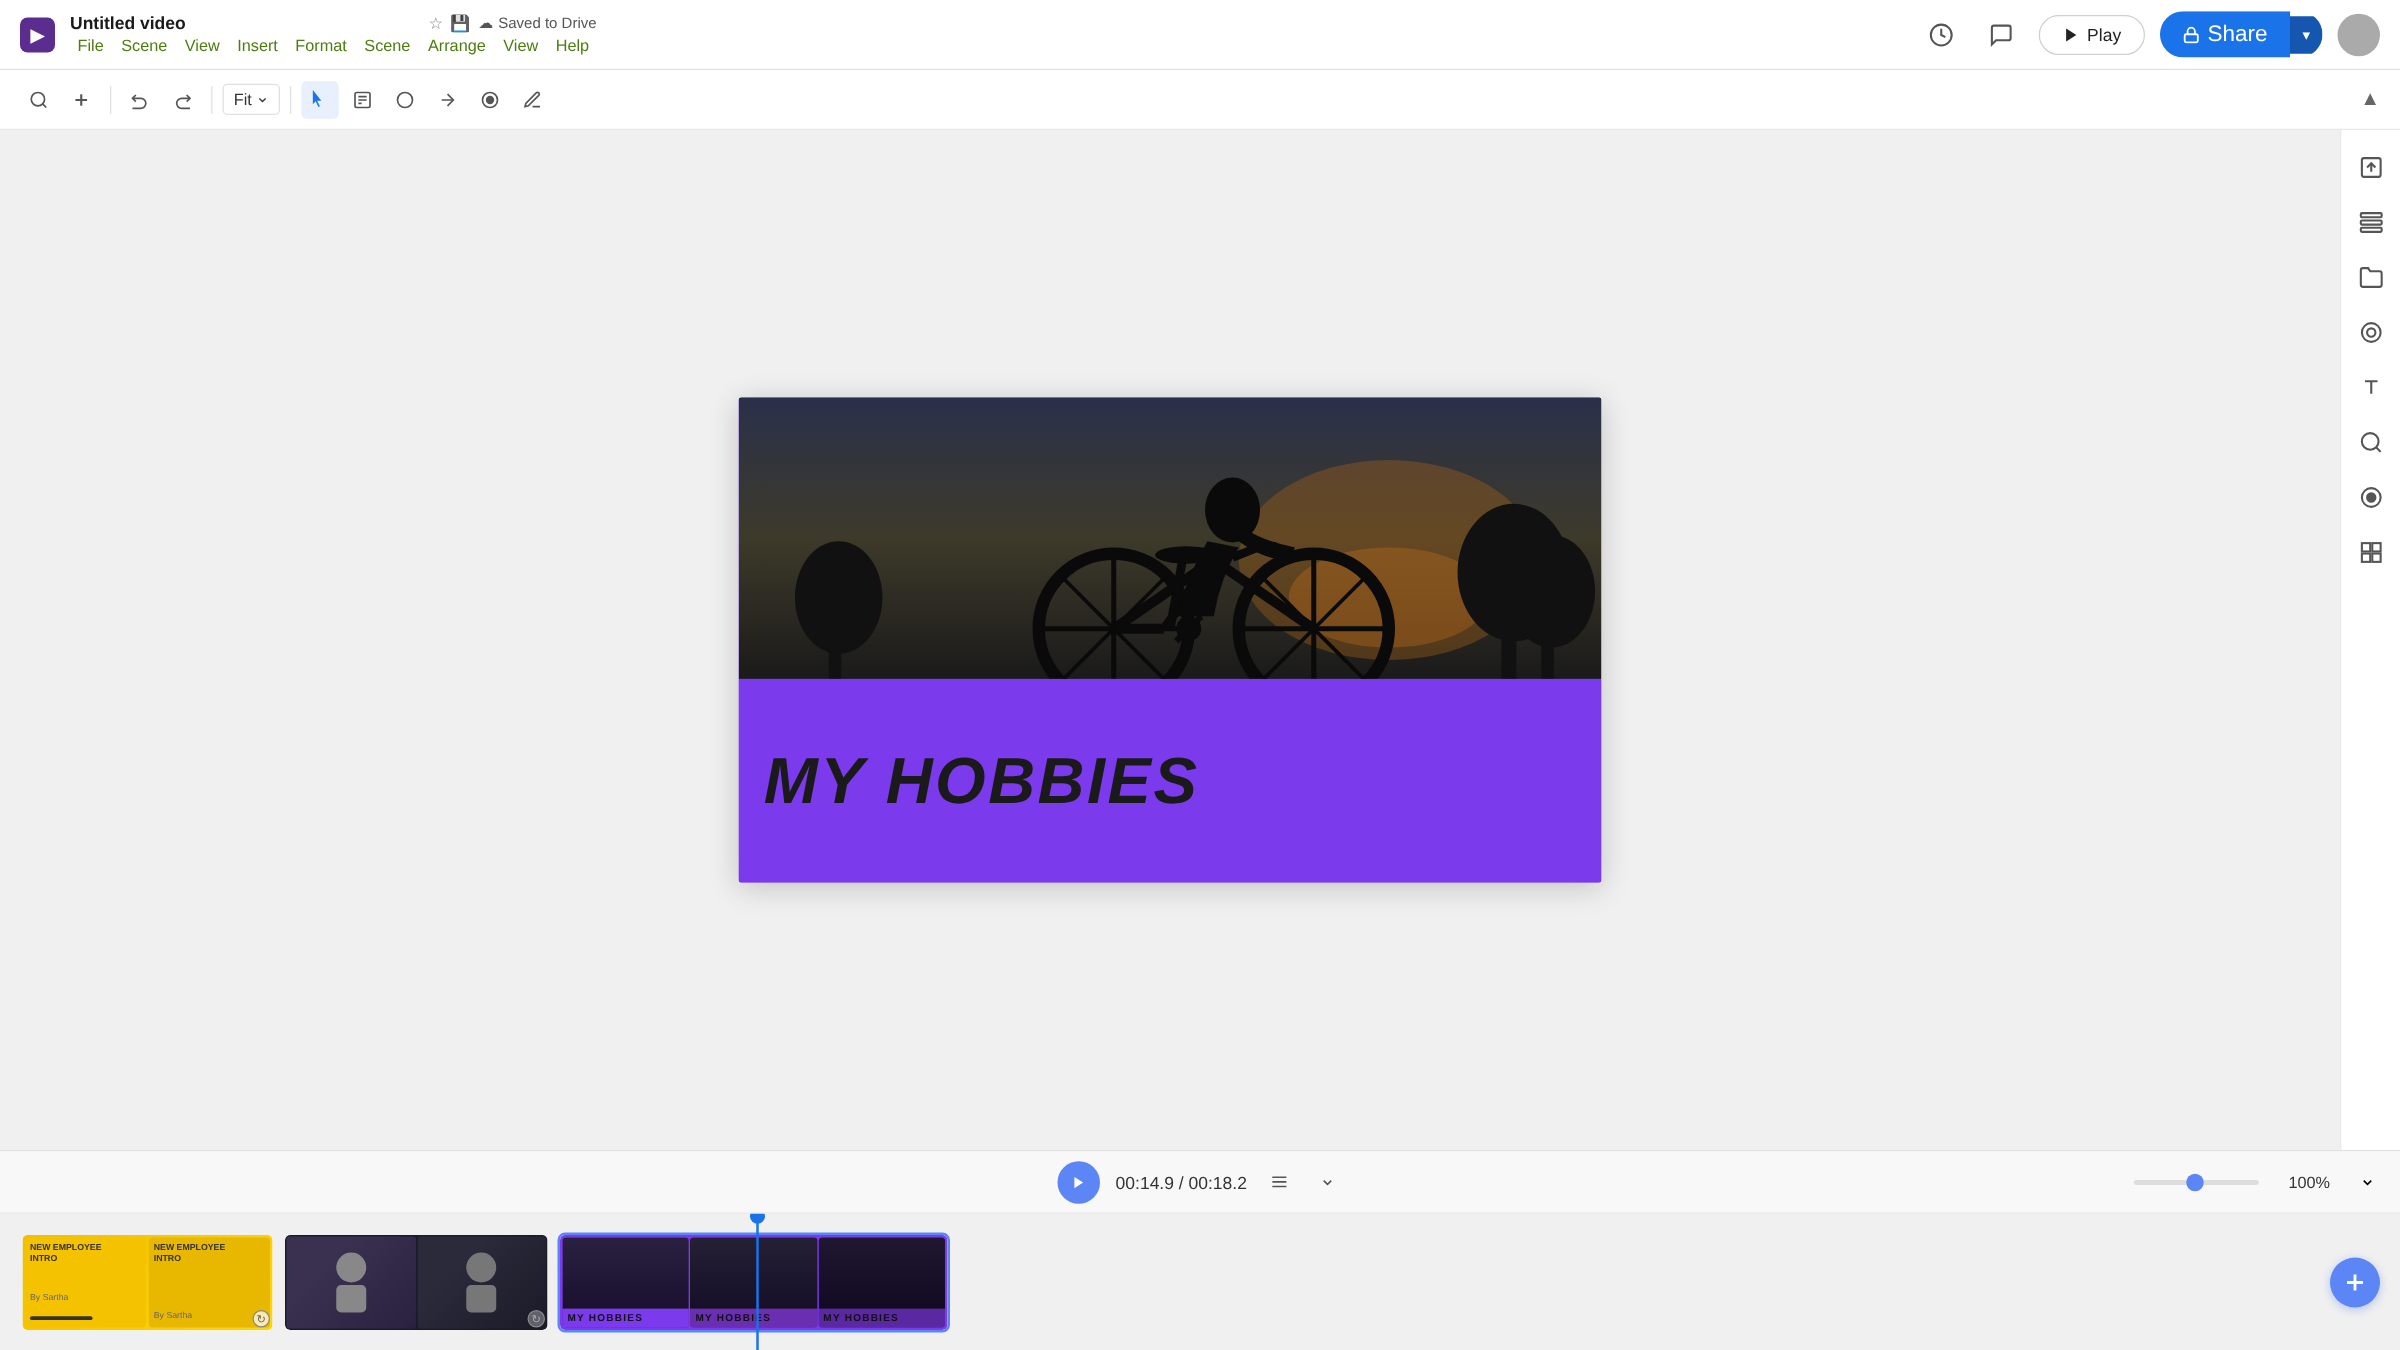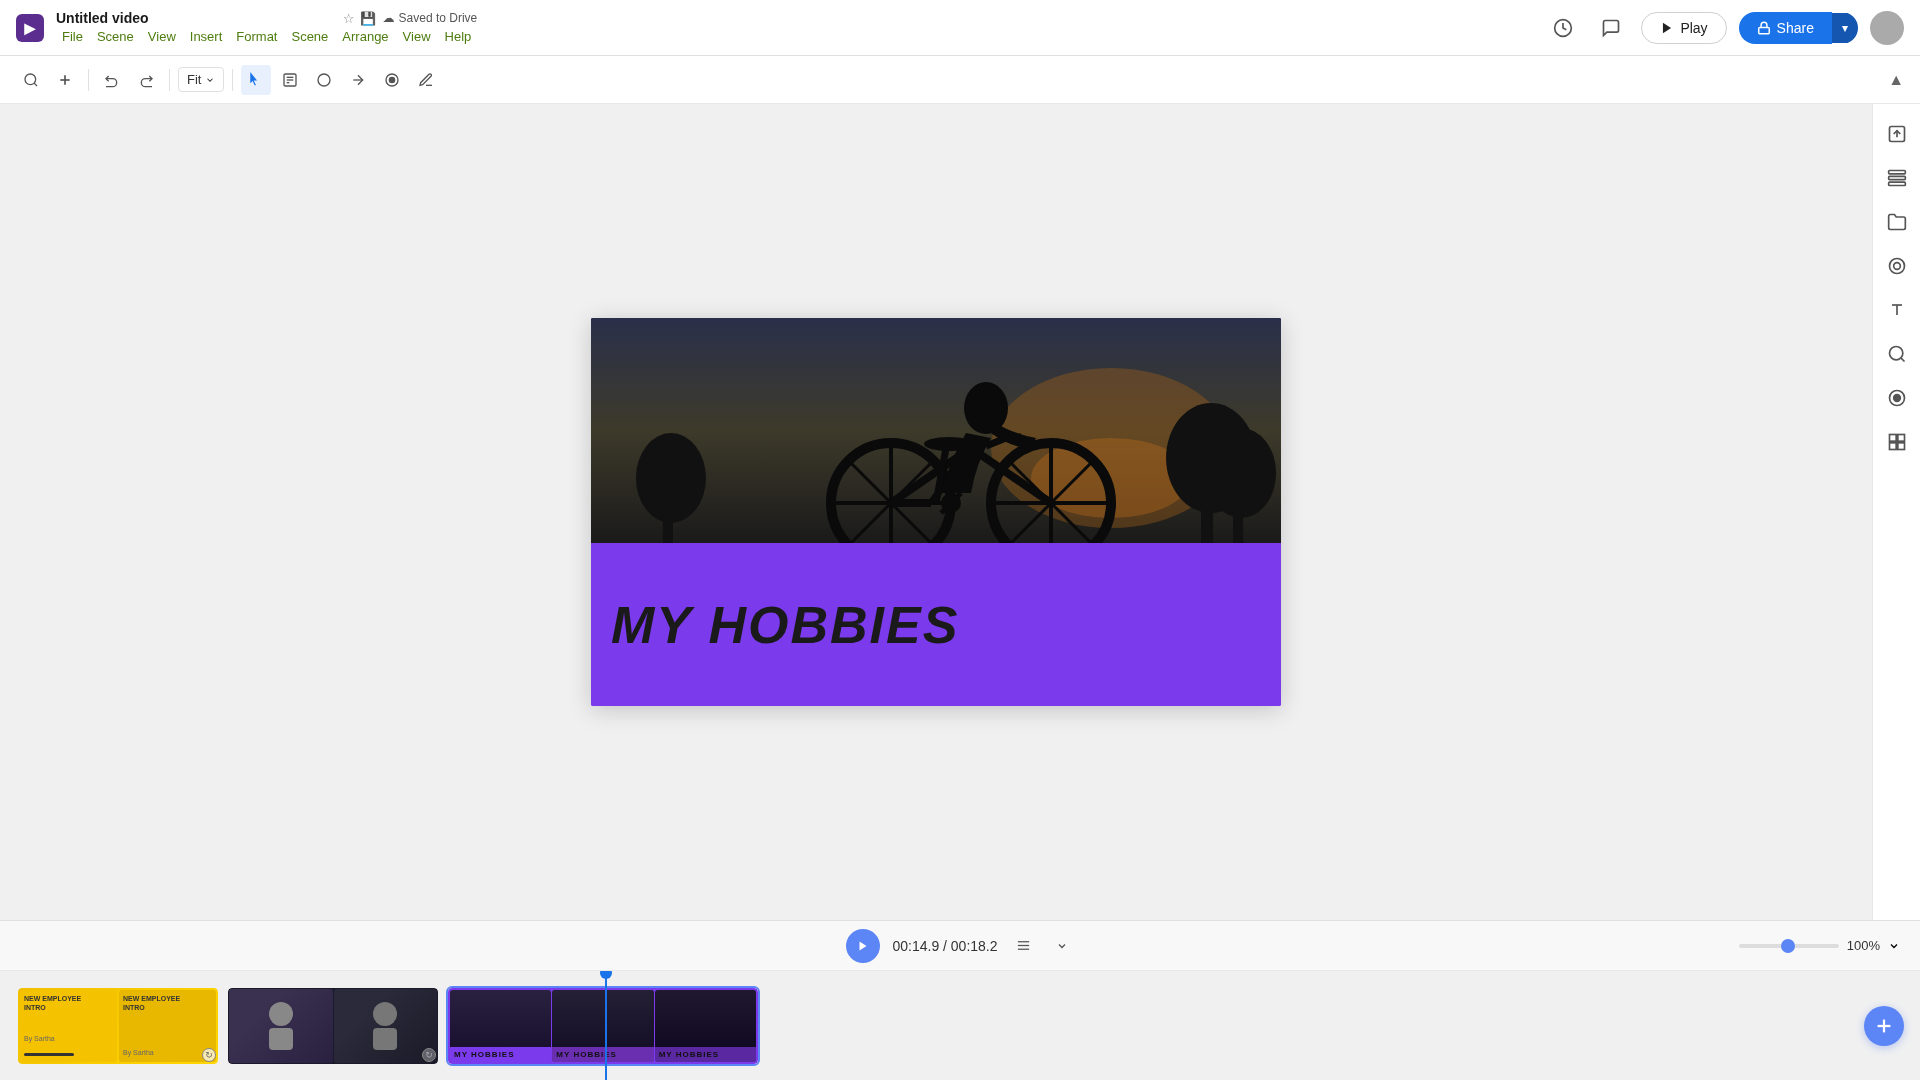--- a/index.html
+++ b/index.html
@@ -80,21 +80,21 @@
       border-radius: 20px;
       overflow: hidden;
       border: none;
     }
     .share-btn {
       display: flex; align-items: center; gap: 6px;
       padding: 8px 18px;
       background: #1a73e8;
       border: none;
       cursor: pointer;
-      font-size: 14px;
+      font-size: 18px;
       color: white;
       font-weight: 500;
     }
     .share-chevron {
       padding: 8px 10px;
       background: #1557b0;
       border: none;
       cursor: pointer;
       color: white;
       font-size: 12px;
@@ -242,21 +242,21 @@
       border: none;
       cursor: pointer;
       display: flex; align-items: center; justify-content: center;
       color: white; font-size: 14px;
     }
     .time-display {
       font-size: 14px; color: #333; font-weight: 500;
     }
     .timeline-right-controls {
       position: absolute; right: 20px;
-      display: flex; align-items: center; gap: 8px;
+      display: flex; align-items: center; gap: 24px;
     }
     .zoom-slider-wrapper {
       display: flex; align-items: center; gap: 6px;
     }
     .zoom-slider {
       width: 100px; height: 4px;
       background: #ddd;
       border-radius: 2px;
       position: relative;
     }

